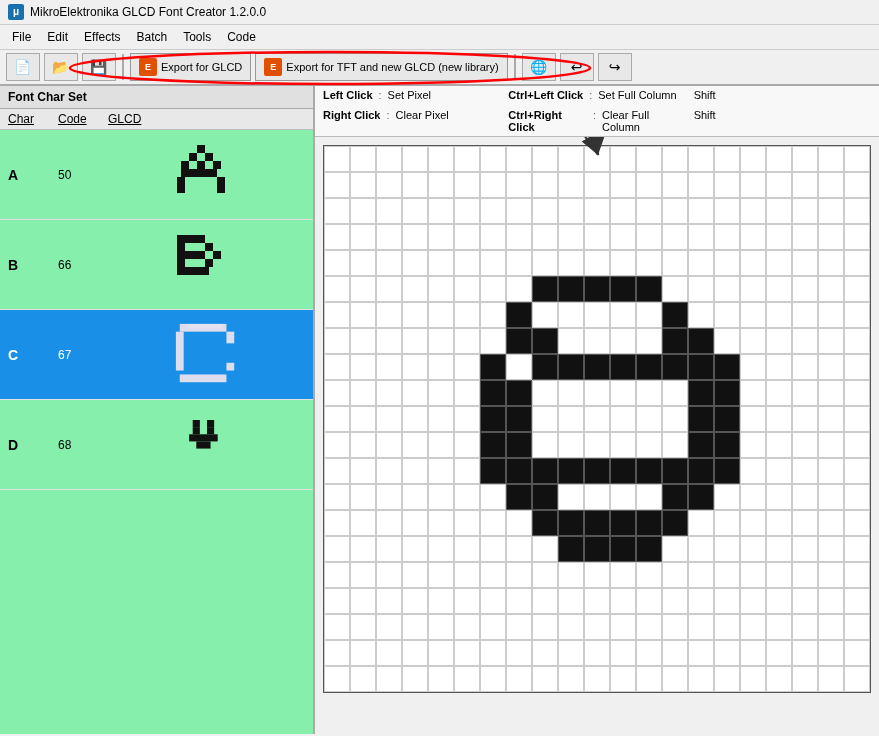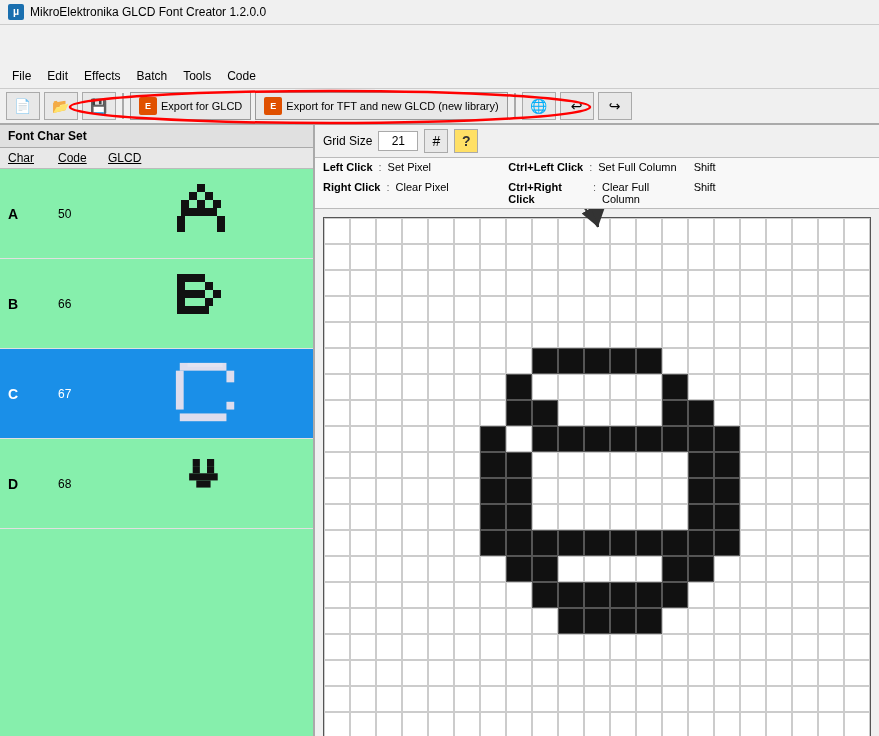--- a/index.html
+++ b/index.html
@@ -27,21 +27,20 @@
       font-weight: bold;
     }
 
     
     .menu-bar {
       background: #f0f0f0;
       padding: 2px 4px;
       display: flex;
       gap: 0;
       border-bottom: 1px solid #ccc;
-      margin-top: 39px;
     }
     .menu-item {
       padding: 3px 8px;
       cursor: pointer;
       font-size: 12px;
     }
 
     
     .toolbar {
       background: #f0f0f0;
@@ -403,30 +402,20 @@
             <rect x="4" y="6" width="4" height="2" fill="#111"></rect>
           </svg>
         </div>
       </div>
 
     </div>
   </div>
 
   <div class="right-panel">
 
-    <div class="grid-size-bar">
-      <span class="grid-size-label">Grid Size</span>
-      <input class="grid-size-input" type="text" value="21" style="">
-      <button class="grid-icon-btn" title="Toggle Grid">
-        <span>#</span>
-      </button>
-      <button class="help-btn">
-        <span>?</span>
-      </button>
-    </div>
 
     <div class="hint-bar">
       <div class="hint-row">
         <span class="hint-key">Left Click</span>
         <span class="hint-sep">:</span>
         <span>Set Pixel</span>
       </div>
       <div class="hint-row">
         <span class="hint-key">Ctrl+Left Click</span>
         <span class="hint-sep">:</span>

